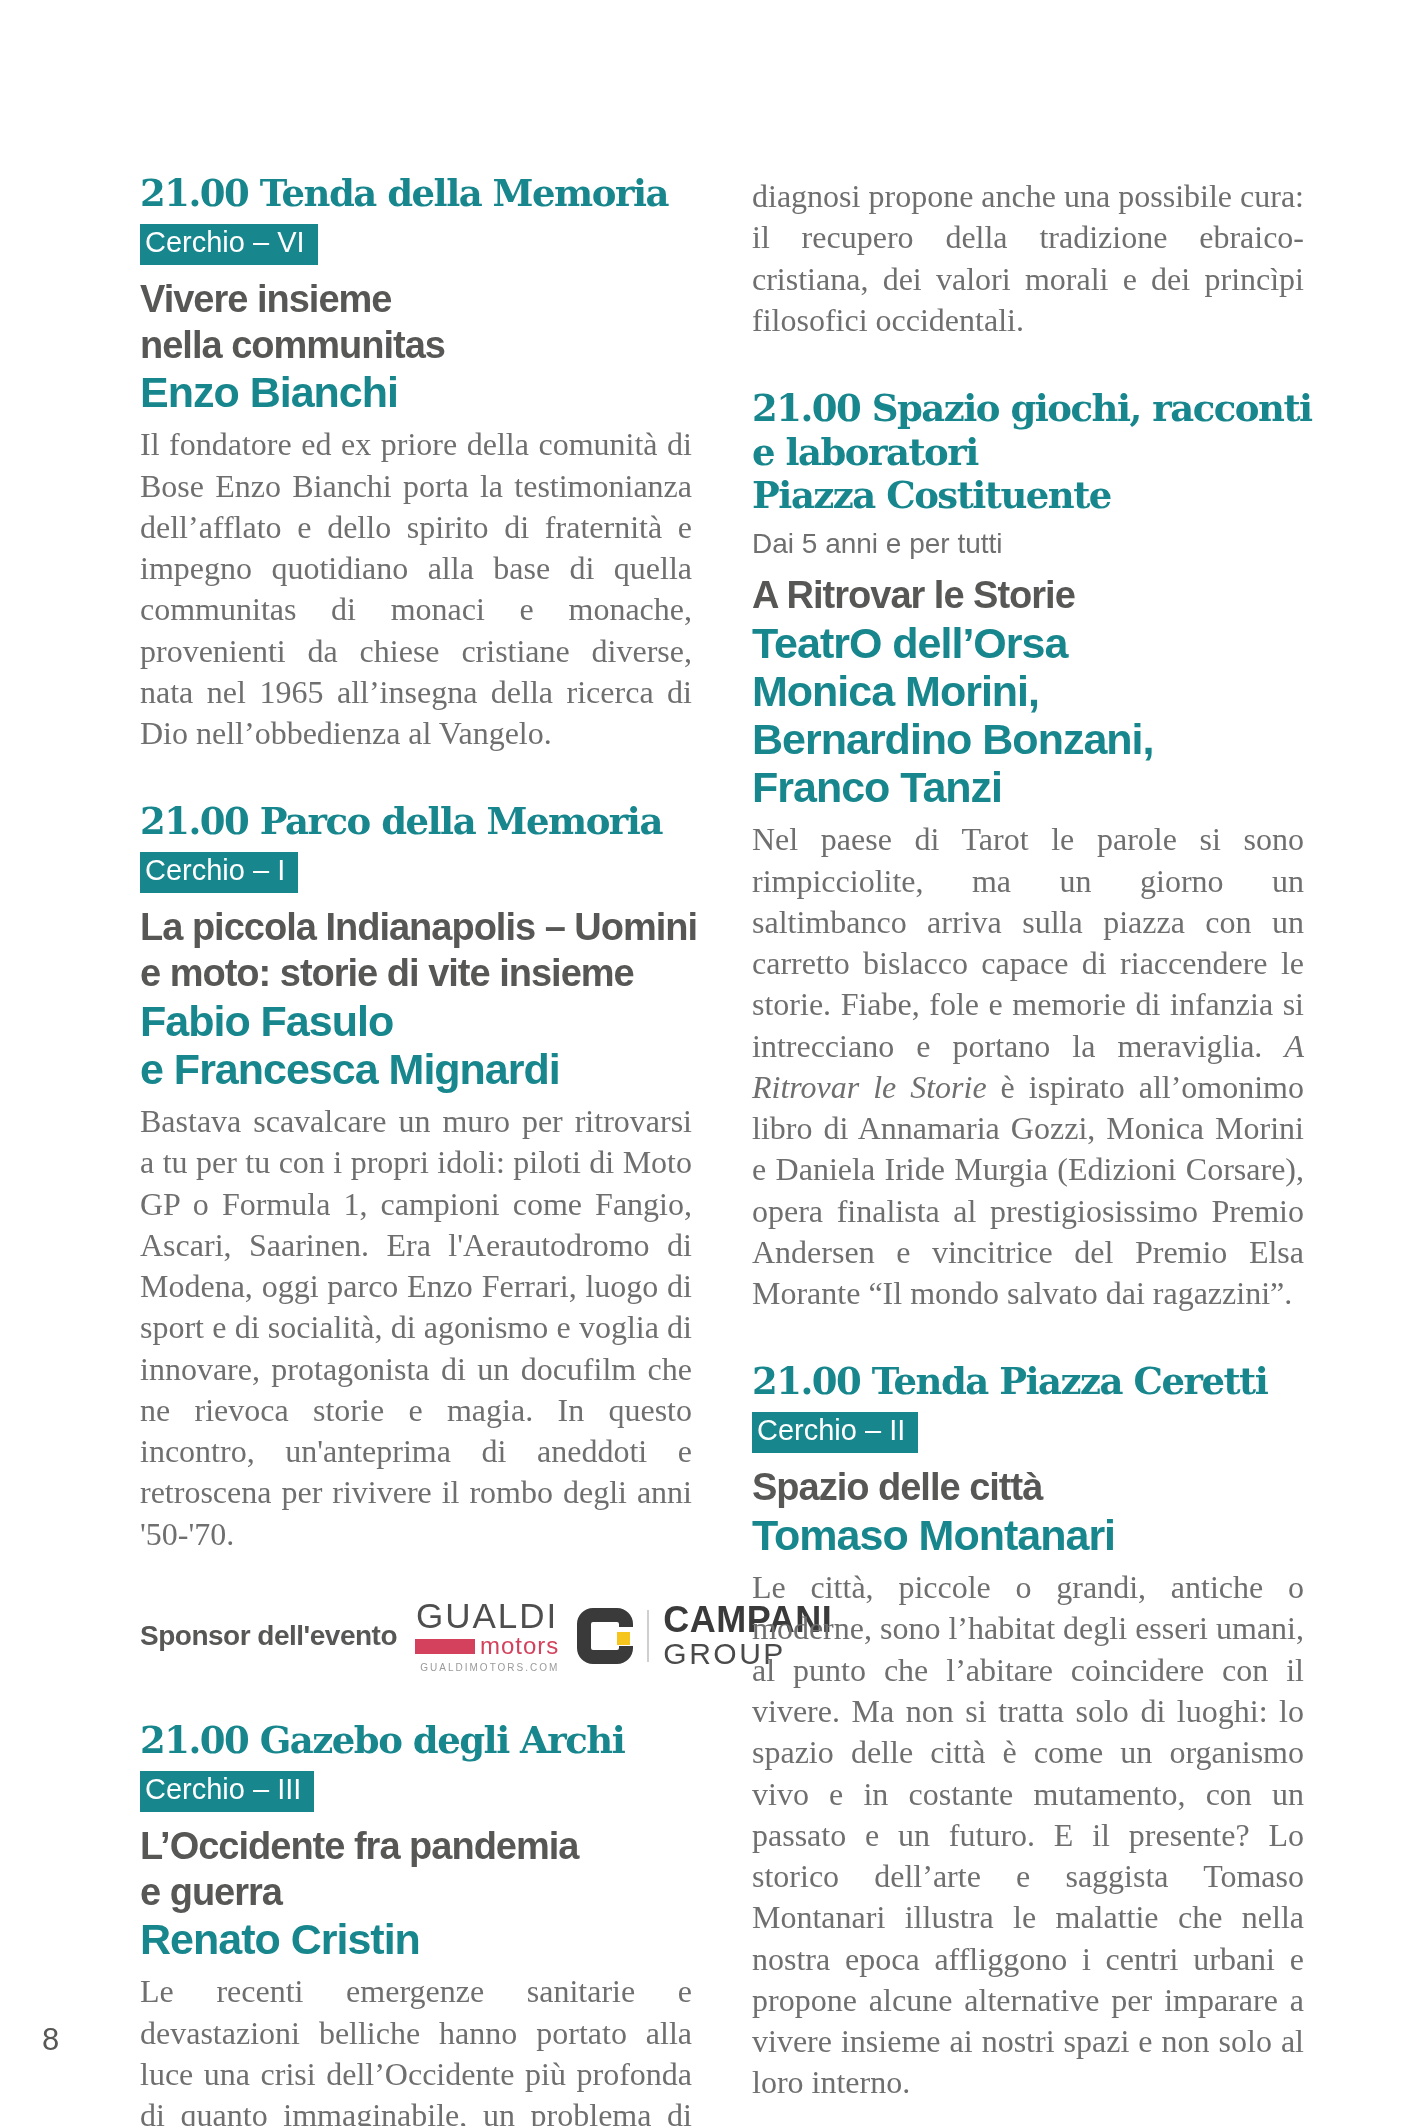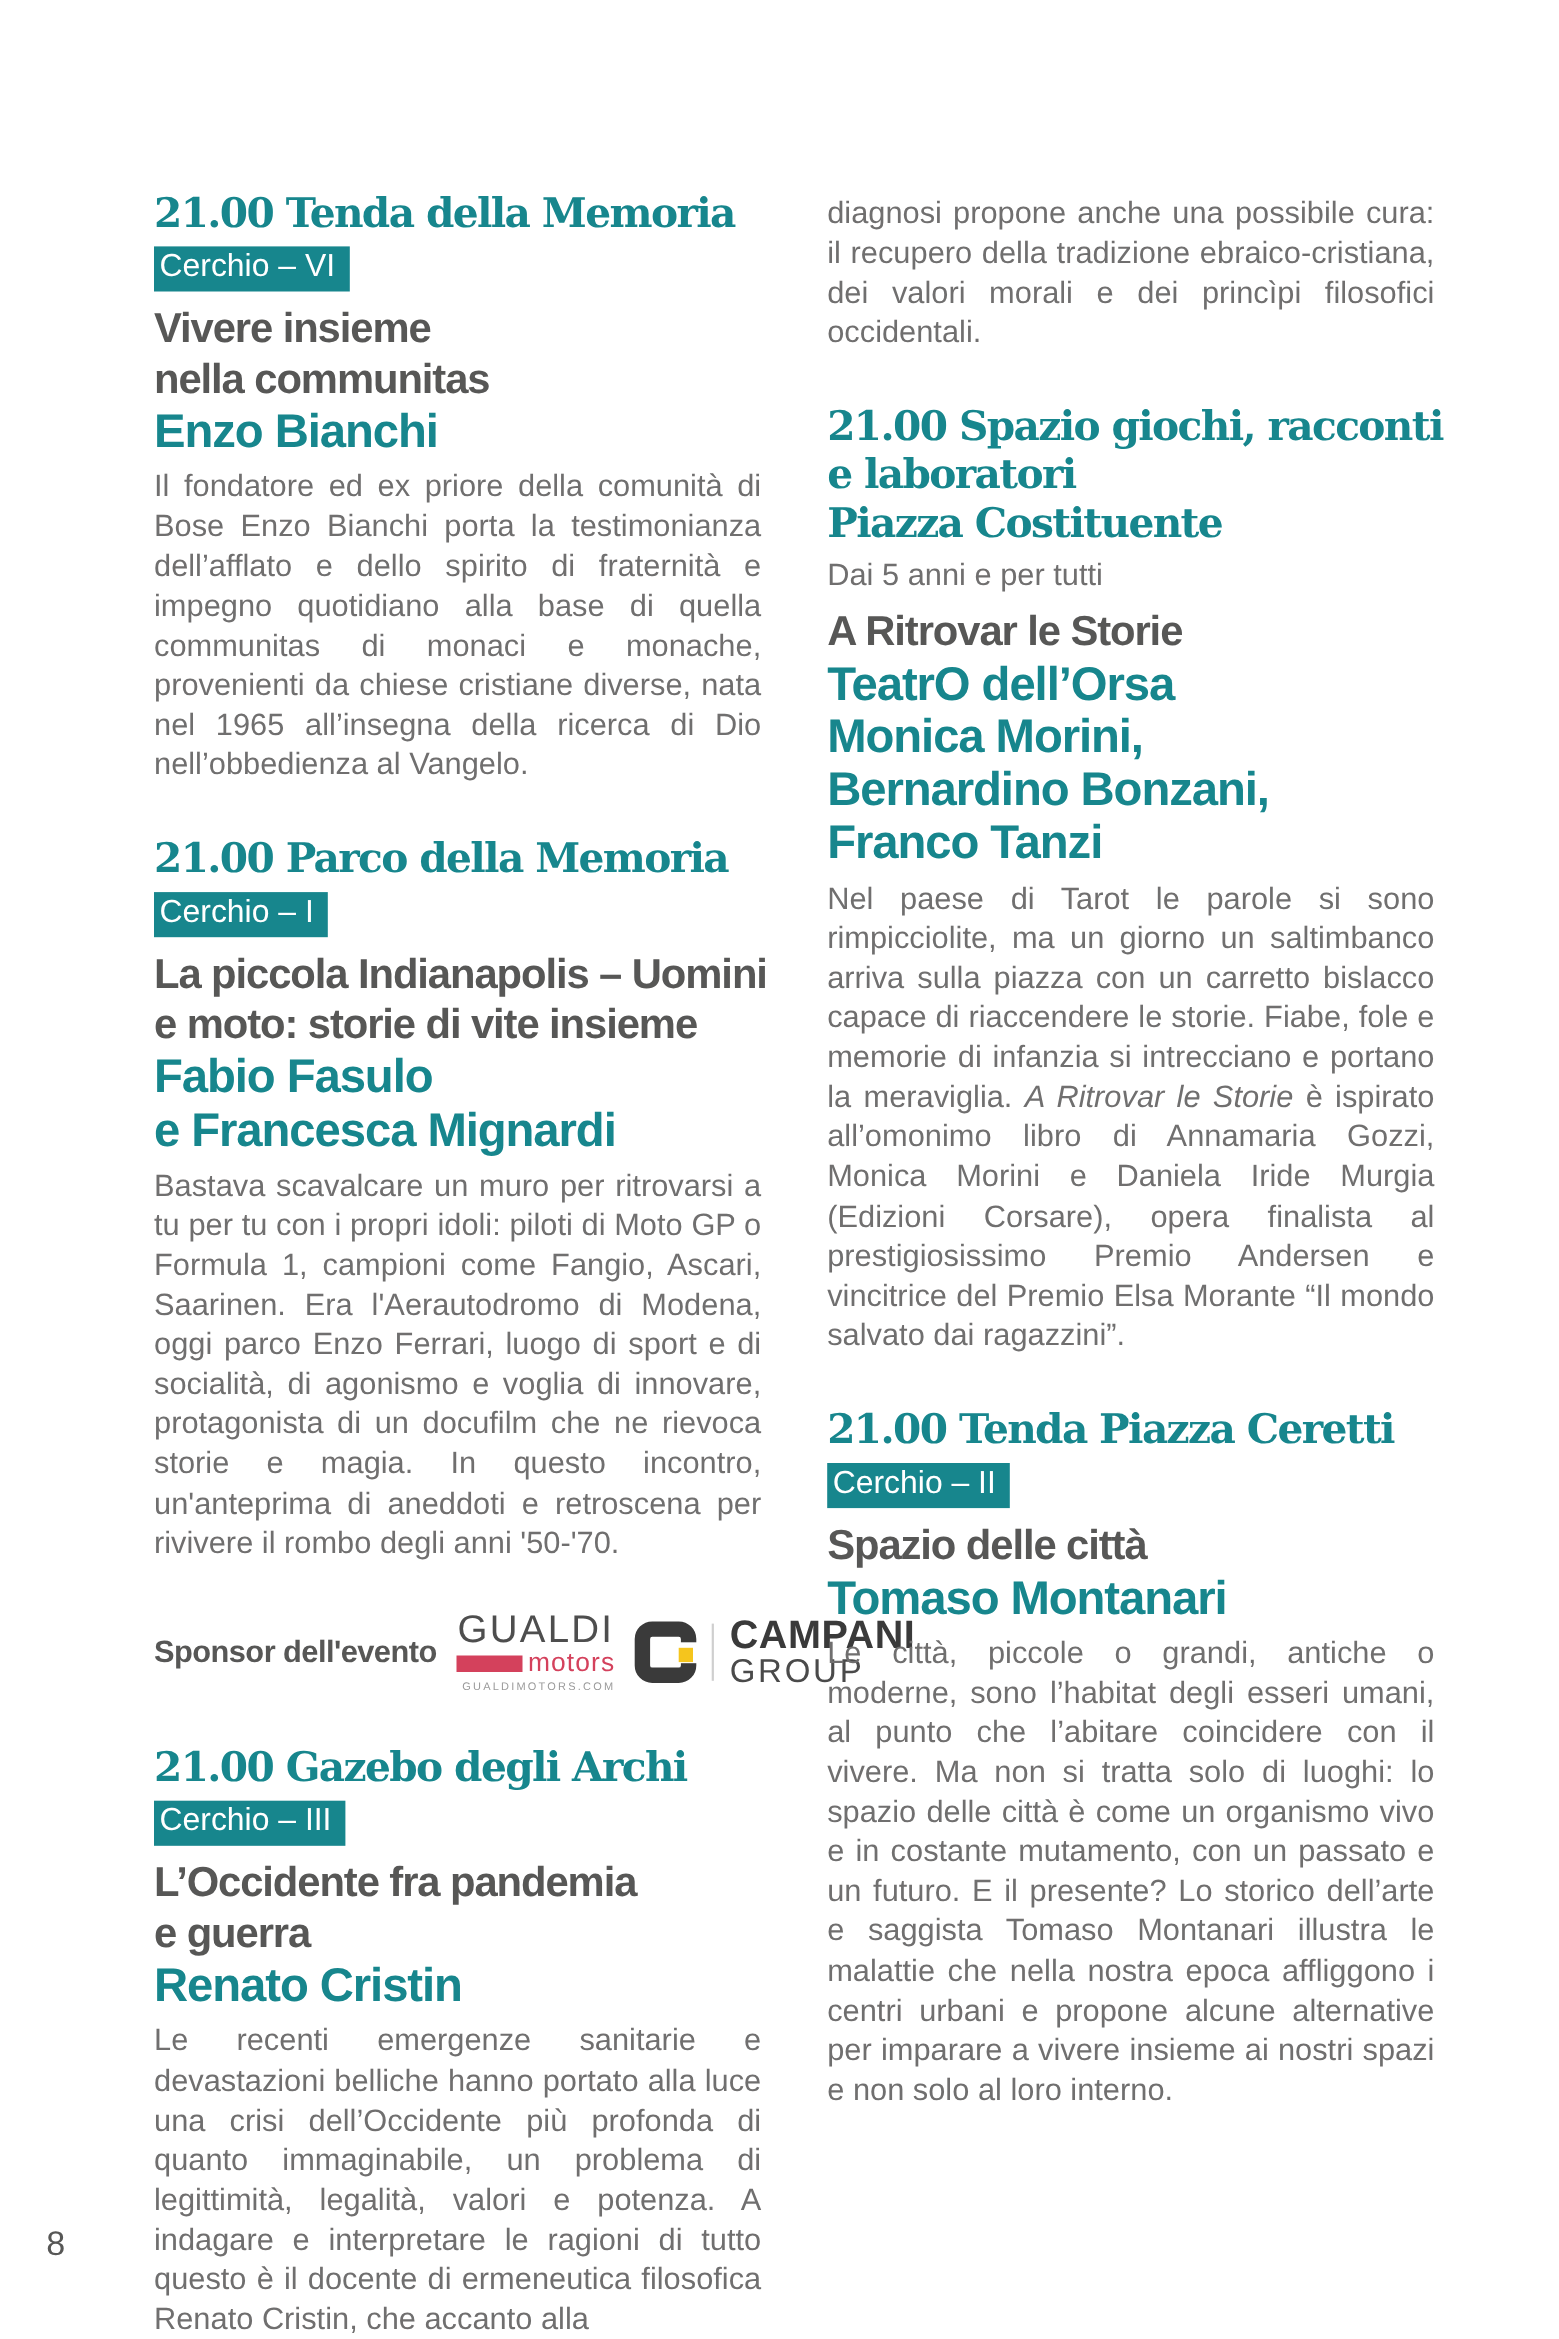--- a/index.html
+++ b/index.html
@@ -16,22 +16,22 @@
   .section:first-child{margin-top:0;}
   .time-place{font-family:"DejaVu Serif",serif;font-weight:700;font-size:37px;line-height:1.18;
               letter-spacing:-1.5px;color:var(--accent);white-space:nowrap;}
   .badge{display:inline-block;background:var(--accent);color:#fff;font-size:29px;line-height:1.15;
          padding:2px 13px 6px 5px;margin-top:8px;}
   .title{font-weight:700;font-size:38px;line-height:1.2;letter-spacing:-1px;color:var(--text-dark);
          margin-top:12px;white-space:nowrap;}
   .speaker{font-weight:700;font-size:43px;line-height:1.12;letter-spacing:-1px;color:var(--accent);
            white-space:nowrap;}
   .note{font-size:28px;line-height:1.25;color:var(--text-body);margin-top:8px;}
-  .body{font-size:28px;line-height:1.29;color:var(--text-body);text-align:justify;margin-top:8px;
-        hyphens:none;}
+  .body{font-size:32px;line-height:1.29;color:var(--text-body);text-align:justify;margin-top:8px;
+        hyphens:none;font-family:Liberation Serif, serif;}
   .continuation{margin-top:4px;}
   
   .sponsor{display:flex;align-items:center;gap:18px;margin-top:44px;}
   .sponsor-label{font-weight:700;font-size:28px;letter-spacing:-0.5px;color:var(--text-dark);white-space:nowrap;}
   .gualdi{display:flex;flex-direction:column;align-items:stretch;width:172px;}
   .gualdi-word{font-weight:400;font-size:35px;line-height:0.95;letter-spacing:2px;color:#4e4e4e;text-align:center;}
   .gualdi-row{display:flex;align-items:center;margin-top:2px;}
   .gualdi-bar{width:60px;height:15px;background:var(--red);margin-right:5px;}
   .gualdi-sub{font-size:24px;line-height:1;color:var(--red);letter-spacing:1px;}
   .gualdi-site{font-size:10px;letter-spacing:2px;color:#9a9a9a;text-align:right;margin-top:4px;}

